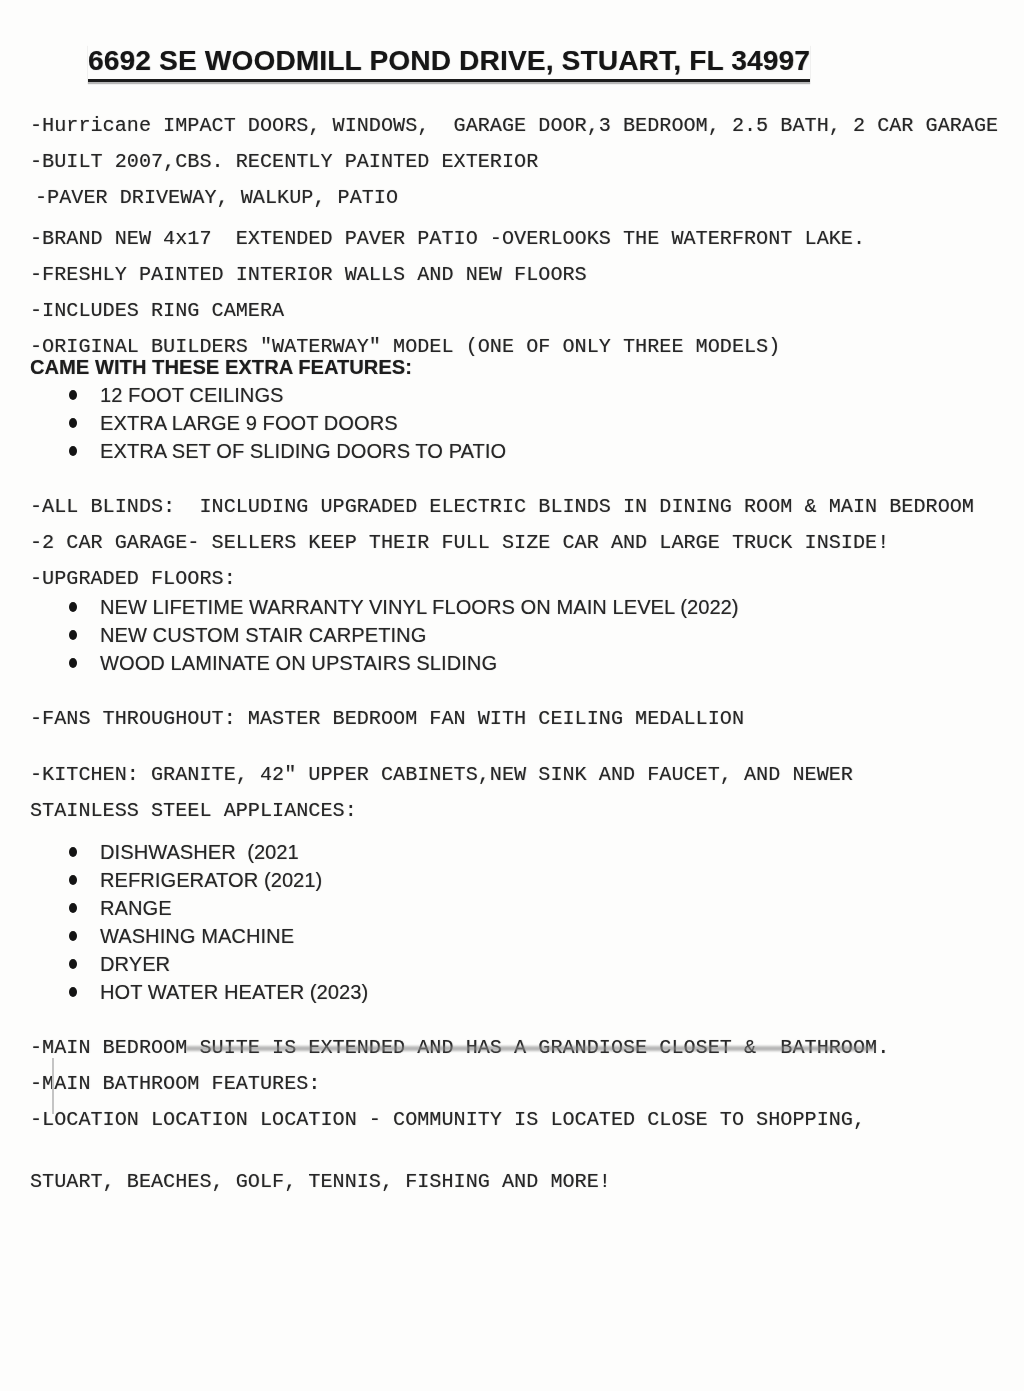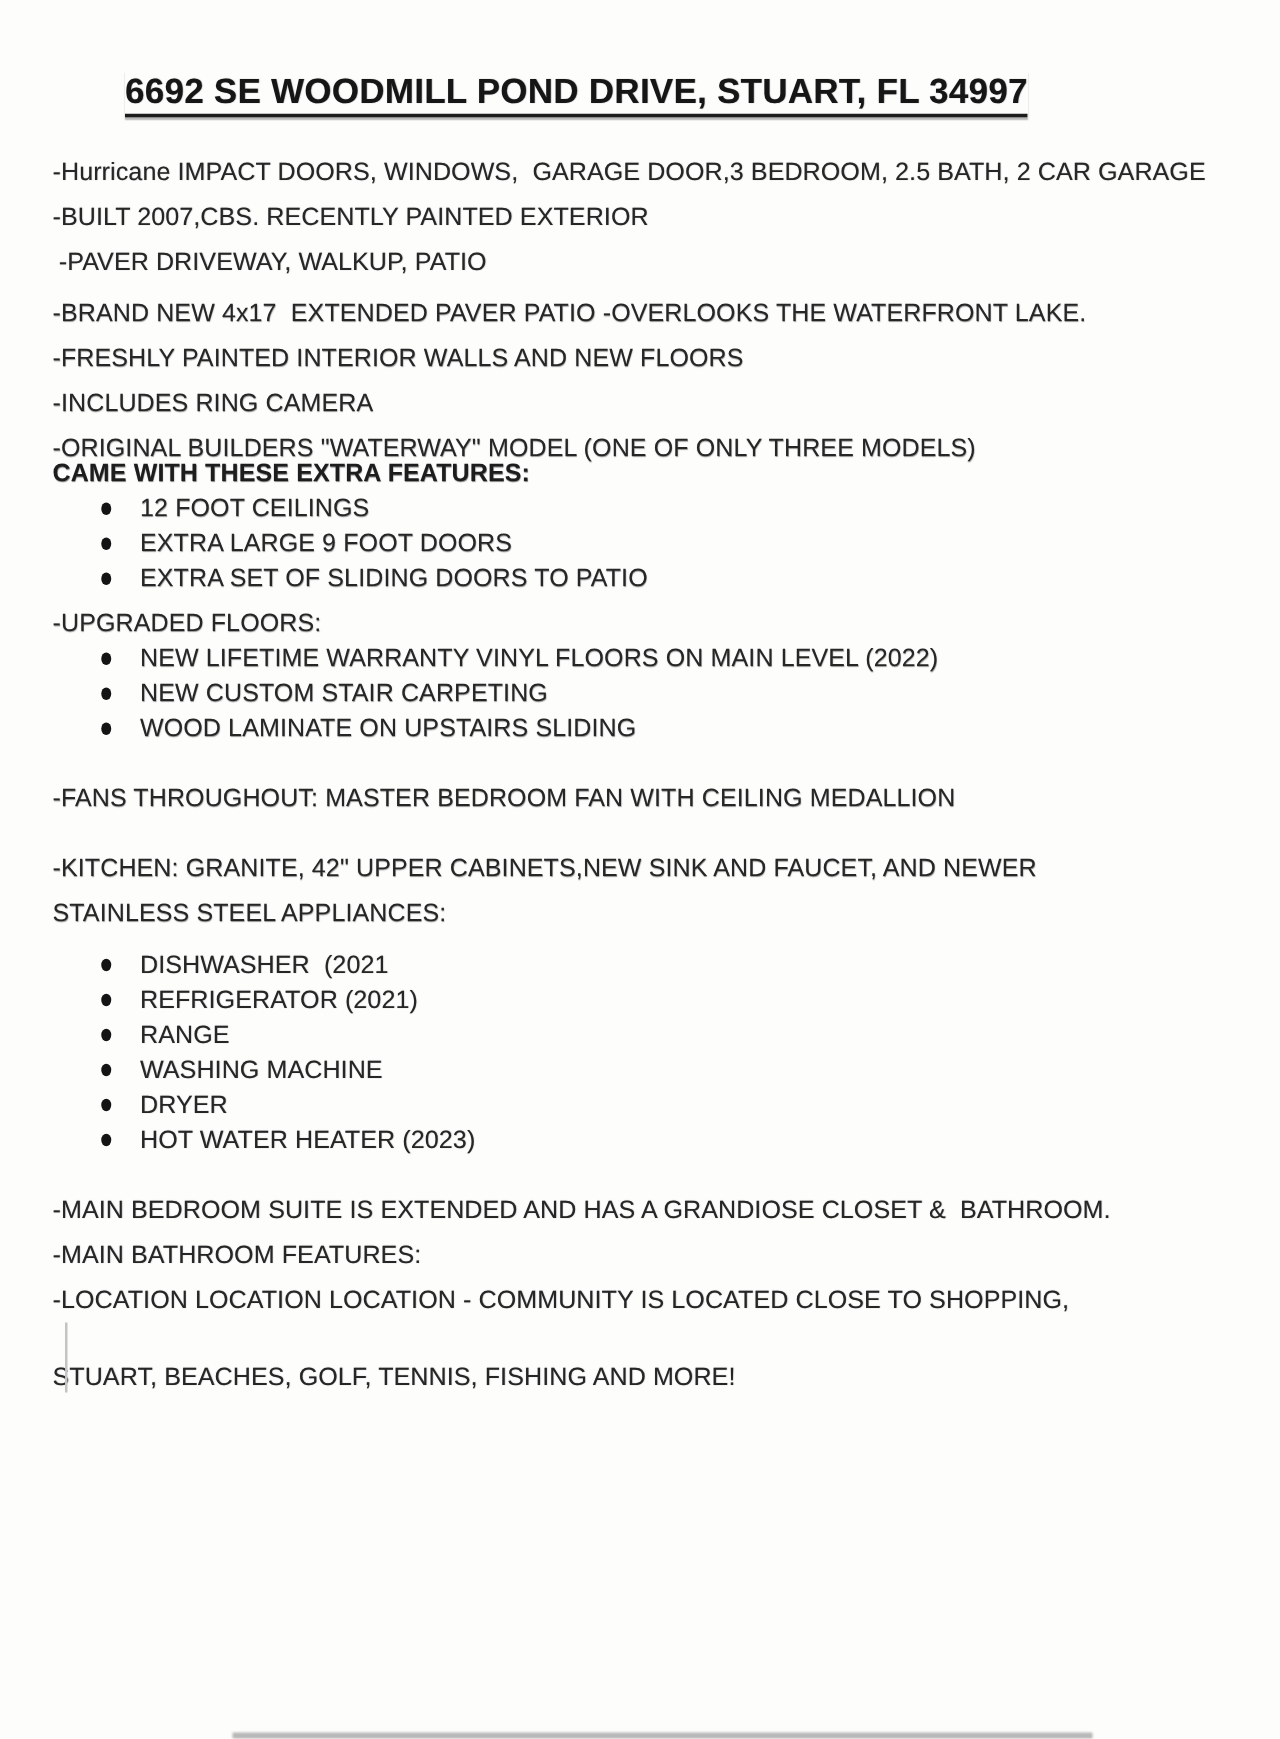--- a/index.html
+++ b/index.html
@@ -6,22 +6,22 @@
   body {
     width: 1024px;
     height: 1391px;
     background: #fdfdfc;
     overflow: hidden;
     font-family: "Liberation Sans", sans-serif;
   }
   .page {
     position: relative;
     width: 1024px;
-    height: 1391px;
-    padding: 12px;
+    height: 1051px;
+    padding: 0;
     box-sizing: border-box;
     color: #242424;
   }
   .doc-title {
     display: inline-block;
     margin: 44px 0 0 88px;
     font-size: 28px;
     font-weight: bold;
     line-height: 34px;
     letter-spacing: 0.2px;
@@ -36,21 +36,21 @@
     padding: 0 20px 0 30px;
   }
   .line {
     line-height: 20px;
     font-size: 20px;
     letter-spacing: 0.1px;
     white-space: pre;
     color: #262626;
     text-shadow: 0.3px 0.3px 0.8px rgba(45,45,45,0.5);
   }
-  .p  { margin-top: 16px; }
+  .p  { margin-top: 16px; font-family: Liberation Mono, monospace; }
   .h  { font-weight: bold; color: #1d1d1d;
         text-shadow: 0.3px 0.3px 0.8px rgba(25,25,25,0.55); }
   .li { margin-top: 8px; position: relative; padding-left: 70px; }
   .li .dot {
     position: absolute;
     left: 39px;
     top: 5px;
     width: 8px;
     height: 10px;
     background: #141414;
@@ -93,20 +93,22 @@
       <div class="line p">-BUILT 2007,CBS. RECENTLY PAINTED EXTERIOR</div>
       <div class="line p indent">-PAVER DRIVEWAY, WALKUP, PATIO</div>
       <div class="line p gap-xs">-BRAND NEW 4x17  EXTENDED PAVER PATIO -OVERLOOKS THE WATERFRONT LAKE.</div>
       <div class="line p">-FRESHLY PAINTED INTERIOR WALLS AND NEW FLOORS</div>
       <div class="line p">-INCLUDES RING CAMERA</div>
       <div class="line p">-ORIGINAL BUILDERS "WATERWAY" MODEL (ONE OF ONLY THREE MODELS)</div>
       <div class="line h">CAME WITH THESE EXTRA FEATURES:</div>
       <div class="line li"><span class="dot"></span><span>12 FOOT CEILINGS</span></div>
       <div class="line li"><span class="dot"></span><span>EXTRA LARGE 9 FOOT DOORS</span></div>
       <div class="line li"><span class="dot"></span><span>EXTRA SET OF SLIDING DOORS TO PATIO</span></div>
+      <div class="line p gap-1">-ALL BLINDS:  INCLUDING UPGRADED ELECTRIC BLINDS IN DINING ROOM &amp; MAIN BEDROOM</div>
+      <div class="line p">-2 CAR GARAGE- SELLERS KEEP THEIR FULL SIZE CAR AND LARGE TRUCK INSIDE!</div>
       <div class="line p">-UPGRADED FLOORS:</div>
       <div class="line li"><span class="dot"></span><span>NEW LIFETIME WARRANTY VINYL FLOORS ON MAIN LEVEL (2022)</span></div>
       <div class="line li"><span class="dot"></span><span>NEW CUSTOM STAIR CARPETING</span></div>
       <div class="line li"><span class="dot"></span><span>WOOD LAMINATE ON UPSTAIRS SLIDING</span></div>
       <div class="line p gap-1">-FANS THROUGHOUT: MASTER BEDROOM FAN WITH CEILING MEDALLION</div>
       <div class="line p gap-1">-KITCHEN: GRANITE, 42" UPPER CABINETS,NEW SINK AND FAUCET, AND NEWER</div>
       <div class="line p">STAINLESS STEEL APPLIANCES:</div>
       <div class="line li gap-xs"><span class="dot"></span><span>DISHWASHER  (2021</span></div>
       <div class="line li"><span class="dot"></span><span>REFRIGERATOR (2021)</span></div>
       <div class="line li"><span class="dot"></span><span>RANGE</span></div>

